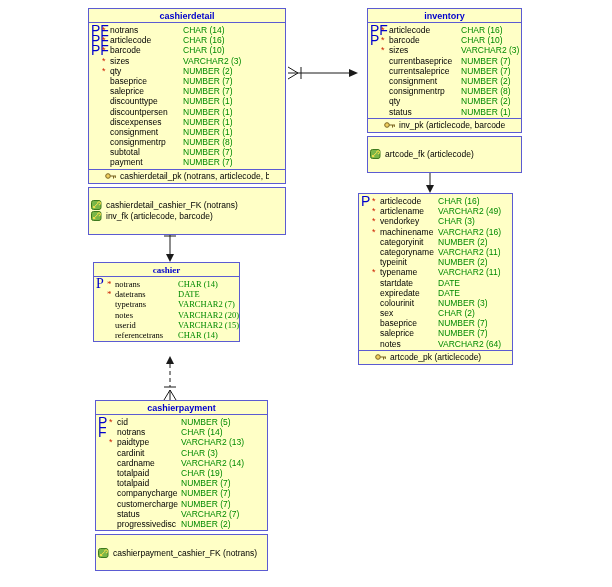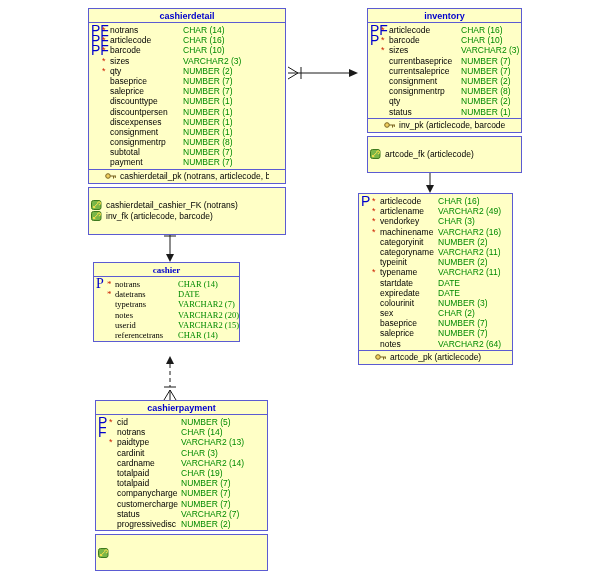--- a/index.html
+++ b/index.html
@@ -449,17 +449,18 @@
             <span class="col-type">NUMBER (2)</span>
           </div>
         </div>
     </div>
     <div class="ent-fkbox">
         <div class="key-row">
           <span class="kicon"><svg width="11" height="10" viewBox="0 0 11 10">
               <rect x="0.5" y="0.5" width="9.5" height="9" rx="2" fill="#7ab648" stroke="#3e7a1e" stroke-width="1"></rect>
               <path d="M2.6,7.6 L6.6,3.6 M4.3,7.6 H2.6 V6 M6.6,3.6 a1.5,1.5 0 1,1 1.2,1.2" stroke="#ffe14d" stroke-width="1" fill="none"></path>
             </svg></span>
+          <span>cashierpayment_cashier_FK (notrans)</span>
         </div>
       </div>
   </div>
 
 </div>
 
 </body></html>

